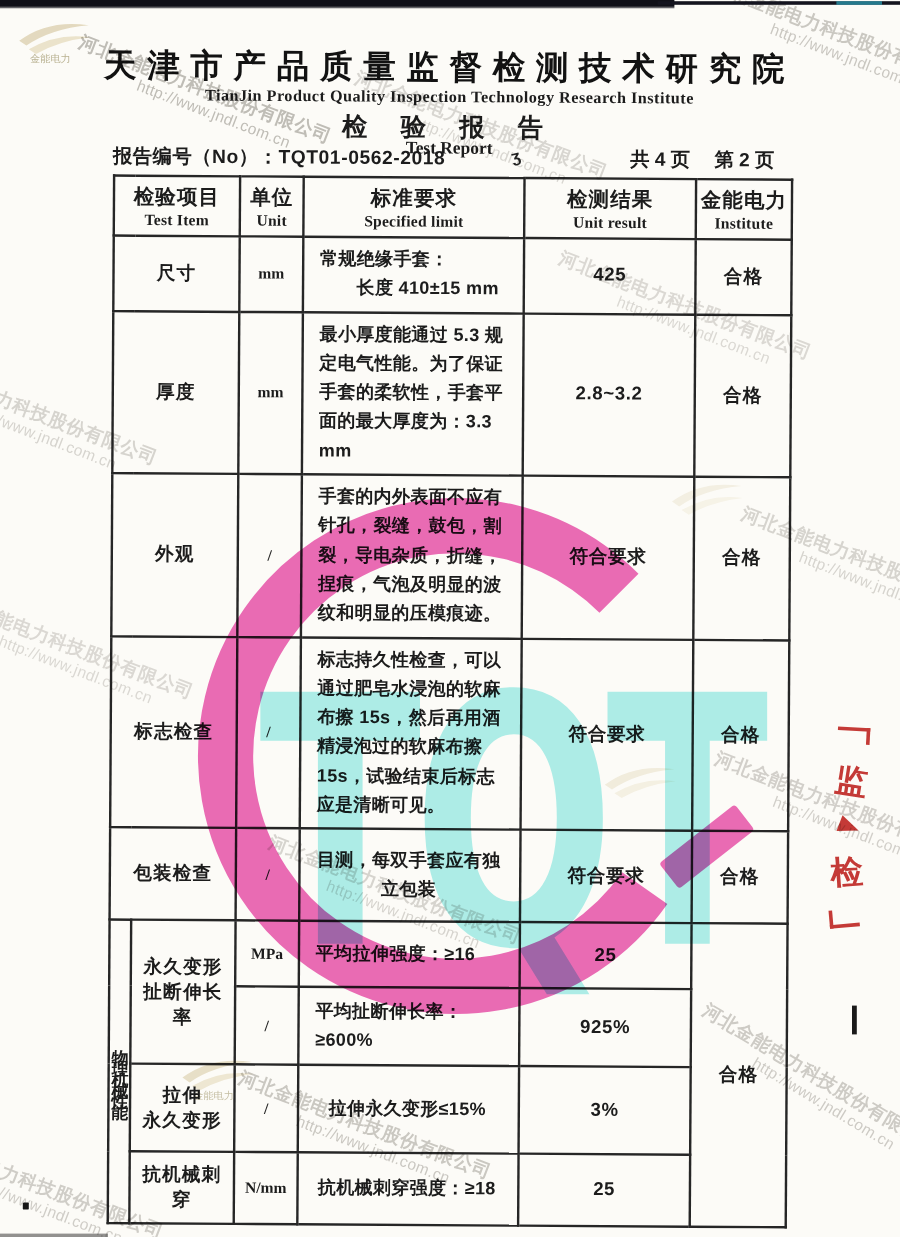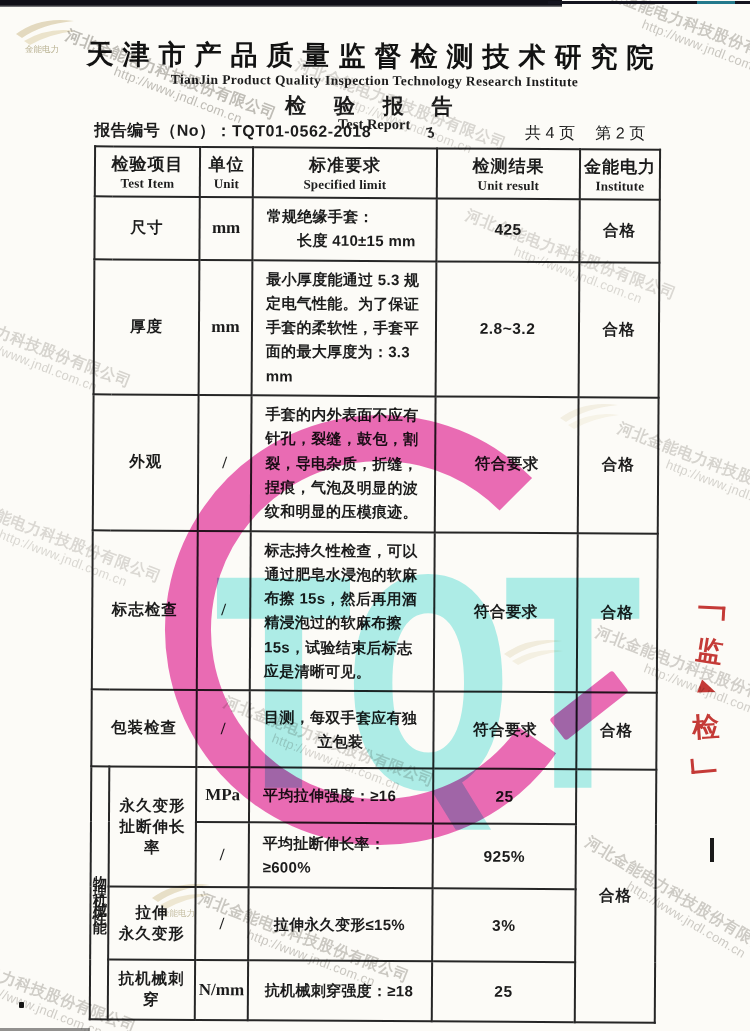--- a/index.html
+++ b/index.html
@@ -18,29 +18,29 @@
   .scan-tick{position:absolute;left:710px;top:838px;width:4px;height:24px;background:#1a1a1a;}
   .scan-squiggle{position:absolute;left:426px;top:122px;font-size:14px;font-weight:700;color:#222;transform:rotate(-14deg);}
   .scan-bl-edge{position:absolute;left:0;top:1028px;width:90px;height:3px;background:rgba(40,40,40,.5);}
   
   #content{position:absolute;inset:0;transform:rotate(.35deg);transform-origin:50% 0;}
   .institute-cn{position:absolute;top:38px;left:0;width:100%;text-align:center;font-size:27px;font-weight:700;letter-spacing:9px;color:#121212;}
   .institute-en{position:absolute;top:73px;left:0;width:100%;text-align:center;font-size:13.5px;font-weight:700;font-family:"Liberation Serif","DejaVu Serif",serif;letter-spacing:.4px;}
   .title-cn{position:absolute;top:92px;left:0;width:100%;text-align:center;font-size:21px;font-weight:700;letter-spacing:11px;}
   .title-en{position:absolute;top:116px;left:0;width:100%;text-align:center;font-size:14.5px;font-weight:700;font-family:"Liberation Serif","DejaVu Serif",serif;}
   .report-line{position:absolute;top:122px;left:95px;font-size:16px;font-weight:700;letter-spacing:.5px;}
-  .page-line{position:absolute;top:122px;right:104px;font-size:16px;font-weight:400;}
+  .page-line{position:absolute;top:122px;right:104px;font-size:16px;font-weight:700;}
   .page-line span{margin-left:16px;}
   
   table{position:absolute;left:95px;top:147px;width:565px;border-collapse:collapse;table-layout:fixed;}
   td,th{border:2px solid #262626;padding:2px;vertical-align:middle;text-align:center;font-weight:600;}
   th .h-cn{font-size:17px;font-weight:700;letter-spacing:1px;}
   th .h-en{font-size:13px;font-weight:700;font-family:"Liberation Serif","DejaVu Serif",serif;letter-spacing:.2px;}
   .c-item{font-size:15.5px;letter-spacing:1px;}
-  .c-unit{font-size:17px;font-family:"Liberation Serif","DejaVu Serif",serif;font-weight:700;}
+  .c-unit{font-size:13px;font-family:"Liberation Serif","DejaVu Serif",serif;font-weight:700;}
   .c-limit{text-align:left;padding:6px 8px 6px 13px;font-size:15px;line-height:1.62;letter-spacing:.3px;}
   .c-limit.ctr{text-align:center;padding-left:6px;}
   .c-result{font-size:15.5px;letter-spacing:.5px;}
   .c-eval{font-size:15.5px;letter-spacing:1px;}
   .pre{white-space:pre-line;margin-left:11px;}
   .c-group{padding:0;}
   .vtext{writing-mode:vertical-rl;text-orientation:upright;font-size:14px;font-weight:700;letter-spacing:9px;display:inline-block;}
   
   .wm{position:absolute;transform:rotate(21deg);transform-origin:0 0;color:#8f8b84;white-space:nowrap;pointer-events:none;mix-blend-mode:multiply;}
   .wm-steep{transform:rotate(31deg);}

